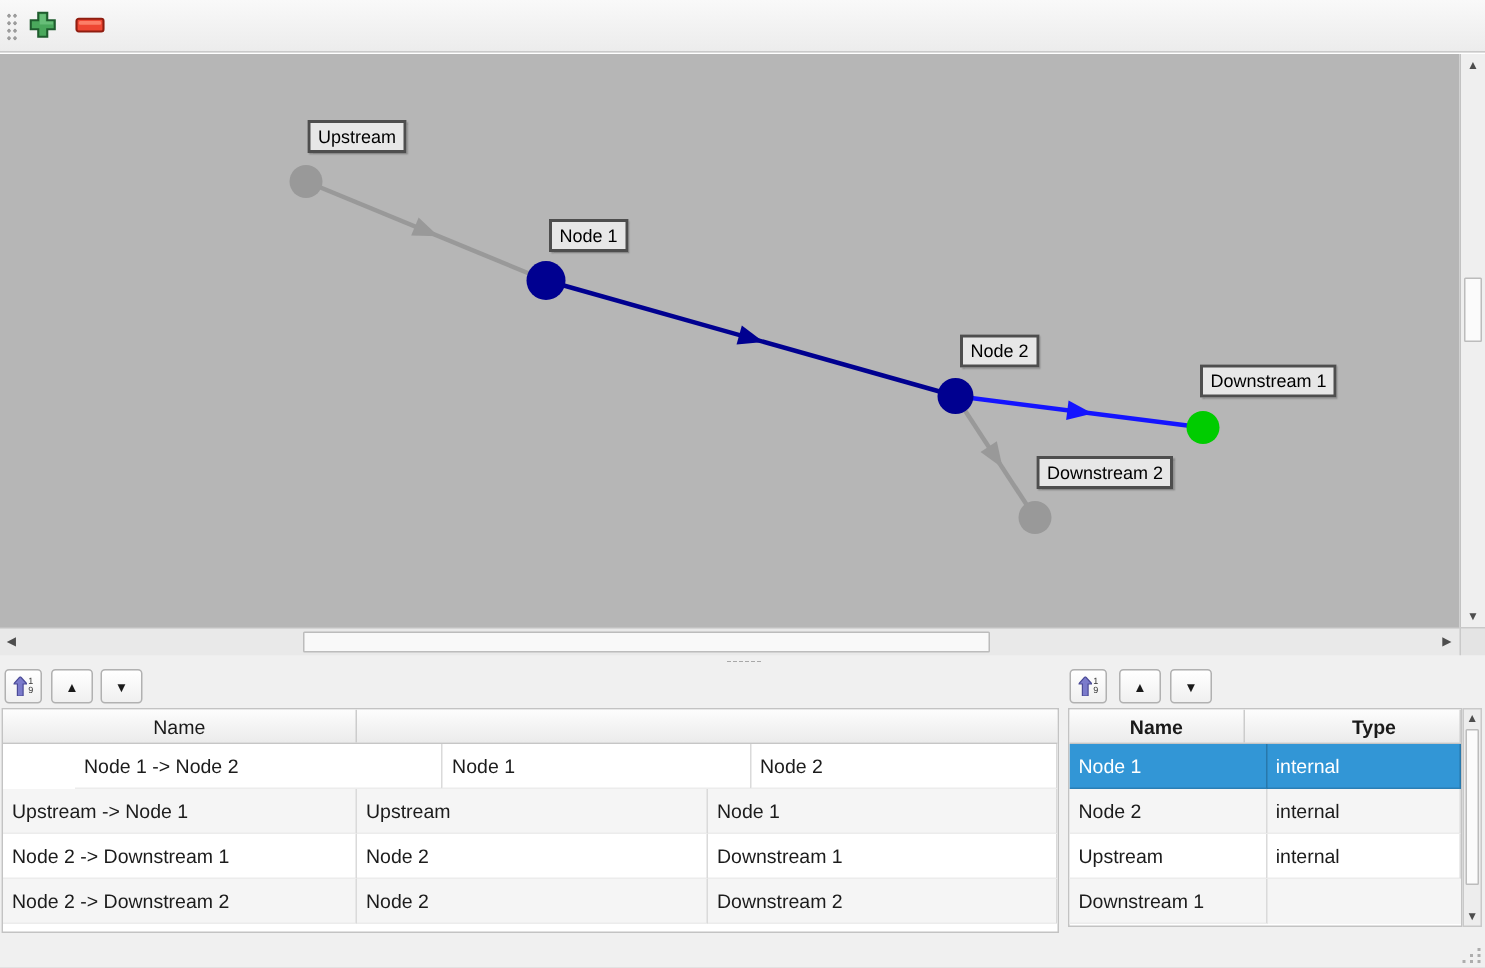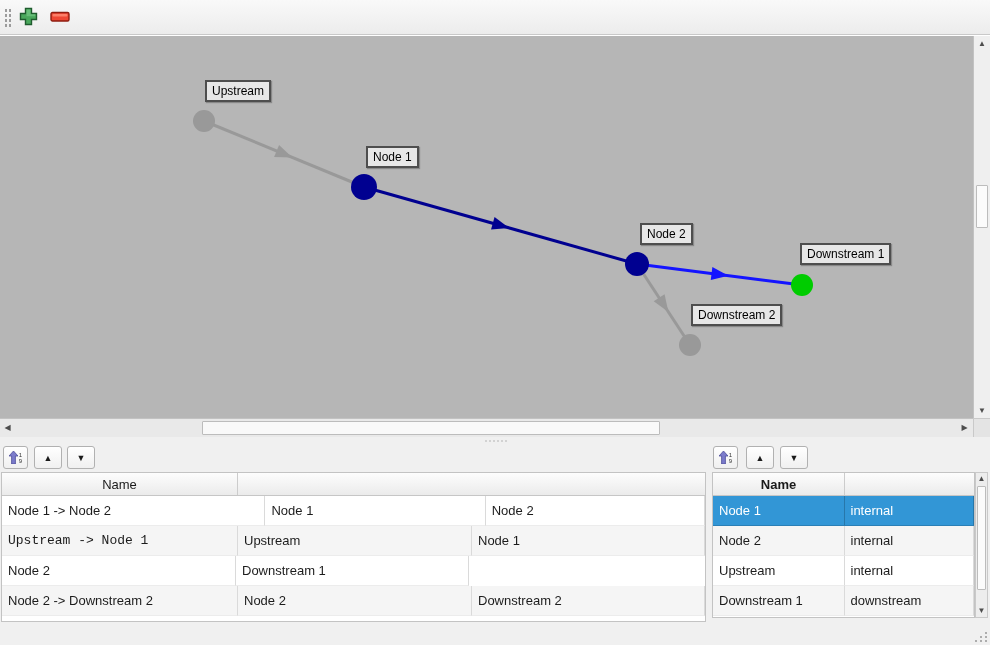--- a/index.html
+++ b/index.html
@@ -165,30 +165,31 @@
     <button class="sbtn" style="left:67px; width:28px;">
       <span>▼</span>
     </button>
 
     <div id="edges-table" class="panel-table" style="left:1px; top:28px; width:705px; height:150px;">
       <div class="thead">
           <div class="hcell" style="width: 236px;">Name</div>
         </div>
       <div class="tbody">
           <div class="trow">
-            <div class="tcell" style="width: 280px;">Node 1 -&gt; Node 2</div>
+            <div class="tcell" style="width: 280px; margin-left: 48px;">Node 1 -&gt; Node 2</div>
             <div class="tcell" style="width: 234px;">Node 1</div>
             <div class="tcell" style="width: 233px;">Node 2</div>
           </div>
           <div class="trow alt">
-            <div class="tcell" style="width: 236px; font-family: Liberation Mono, monospace;">Upstream -&gt; Node 1</div>
+            <div class="tcell" style="width: 236px;">Upstream -&gt; Node 1</div>
             <div class="tcell" style="width: 234px;">Upstream</div>
             <div class="tcell" style="width: 233px;">Node 1</div>
           </div>
           <div class="trow">
+            <div class="tcell" style="width: 236px;">Node 2 -&gt; Downstream 1</div>
             <div class="tcell" style="width: 234px;">Node 2</div>
             <div class="tcell" style="width: 233px;">Downstream 1</div>
           </div>
           <div class="trow alt">
             <div class="tcell" style="width: 236px; text-align: center;">Node 2 -&gt; Downstream 2</div>
             <div class="tcell" style="width: 234px;">Node 2</div>
             <div class="tcell" style="width: 233px;">Downstream 2</div>
           </div>
         </div>
     </div>
@@ -205,37 +206,37 @@
     <button class="sbtn" style="left:746px; width:28px;">
       <span>▲</span>
     </button>
     <button class="sbtn" style="left:780px; width:28px;">
       <span>▼</span>
     </button>
 
     <div id="nodes-table" class="panel-table bold-head" style="left:712px; top:28px; width:263px; height:146px;">
       <div class="thead">
           <div class="hcell" style="width: 132px;">Name</div>
+          <div class="hcell" style="width: 130px;">Type</div>
         </div>
       <div class="tbody">
           <div class="trow selected">
             <div class="tcell" style="width: 132px;">Node 1</div>
             <div class="tcell" style="width: 130px;">internal</div>
           </div>
           <div class="trow alt">
             <div class="tcell" style="width: 132px;">Node 2</div>
             <div class="tcell" style="width: 130px;">internal</div>
           </div>
           <div class="trow">
             <div class="tcell" style="width: 132px;">Upstream</div>
             <div class="tcell" style="width: 130px;">internal</div>
           </div>
           <div class="trow alt">
             <div class="tcell" style="width: 132px;">Downstream 1</div>
-            <div class="tcell" style="width: 130px;">downstream</div>
           </div>
         </div>
     </div>
 
     <div class="table-vscroll">
       <div class="sb-arrow" style="top:0;">▲</div>
       <div class="v-thumb" style="left:1px; width:9px; top:13px; height:104px;"></div>
       <div class="sb-arrow" style="bottom:0;">▼</div>
     </div>
 

